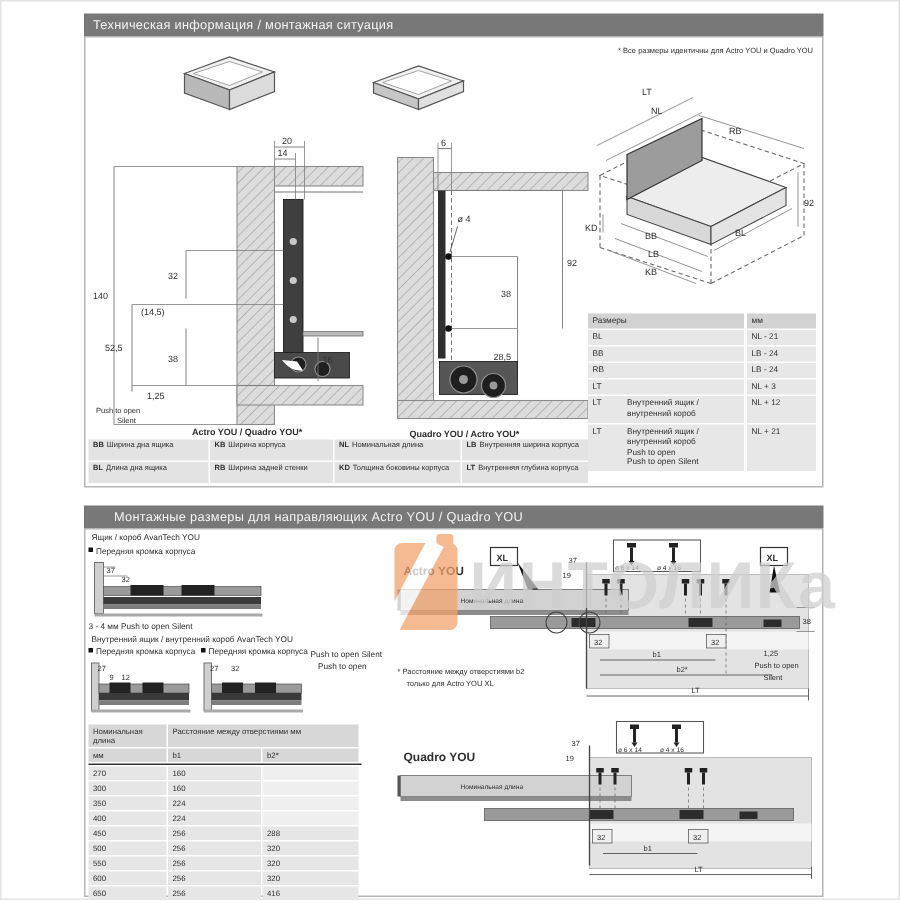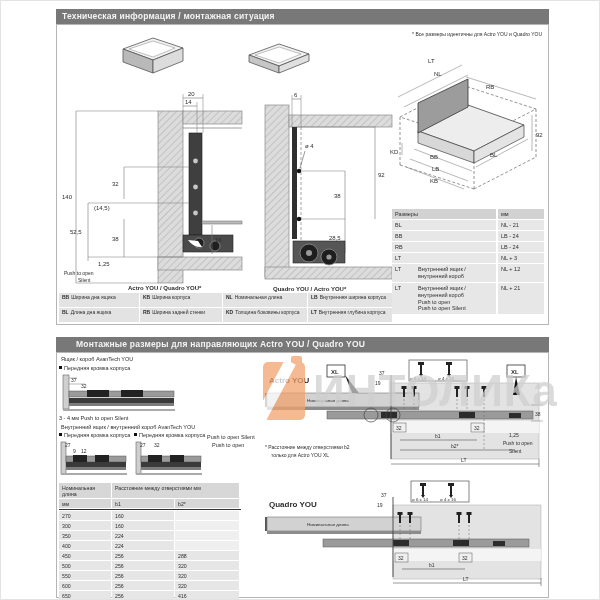--- a/index.html
+++ b/index.html
@@ -1,19 +1,19 @@
 <!DOCTYPE html>
 <html><head>
 <meta charset="utf-8">
 <style>
   html,body{margin:0;padding:0;background:#fff;font-family:"Liberation Sans",sans-serif;}
   #canvas{position:relative;width:600px;height:600px;background:#fff;overflow:hidden;border:1px solid #e3e3e3;box-sizing:border-box;}
   .abs{position:absolute;}
   .secbar{position:absolute;left:55px;width:493px;height:15px;background:#787878;color:#f4f4f4;
-    font-size:8.5px;line-height:15px;padding-left:6px;box-sizing:border-box;letter-spacing:.2px;font-weight:bold;}
+    font-size:8.5px;line-height:15px;padding-left:6px;box-sizing:border-box;letter-spacing:.2px;}
   .panel{position:absolute;left:55px;width:493px;background:#fff;border:1px solid #b5b5b5;box-sizing:border-box;padding-left:28px;}
   .t{position:absolute;font-size:5.5px;color:#2e2e2e;white-space:nowrap;} .t5{font-size:5px;}
   .bullet::before{content:"";display:inline-block;width:3px;height:3px;background:#111;margin-right:2px;vertical-align:1px;}
   
   .size-table{position:absolute;left:335px;top:184px;width:152px;}
   .st-row{display:flex;gap:2px;margin-bottom:1px;}
   .st-left{flex:1;background:#e7e7e7;display:flex;padding:2px 3px;gap:3px;align-items:flex-start;}
   .st-val{width:40px;background:#e7e7e7;padding:2px 3px;font-size:5.5px;flex:none;}
   .st-row.head .st-left,.st-row.head .st-val{background:#d2d2d2;}
   .st-row{font-size:5.5px;color:#2e2e2e;}

